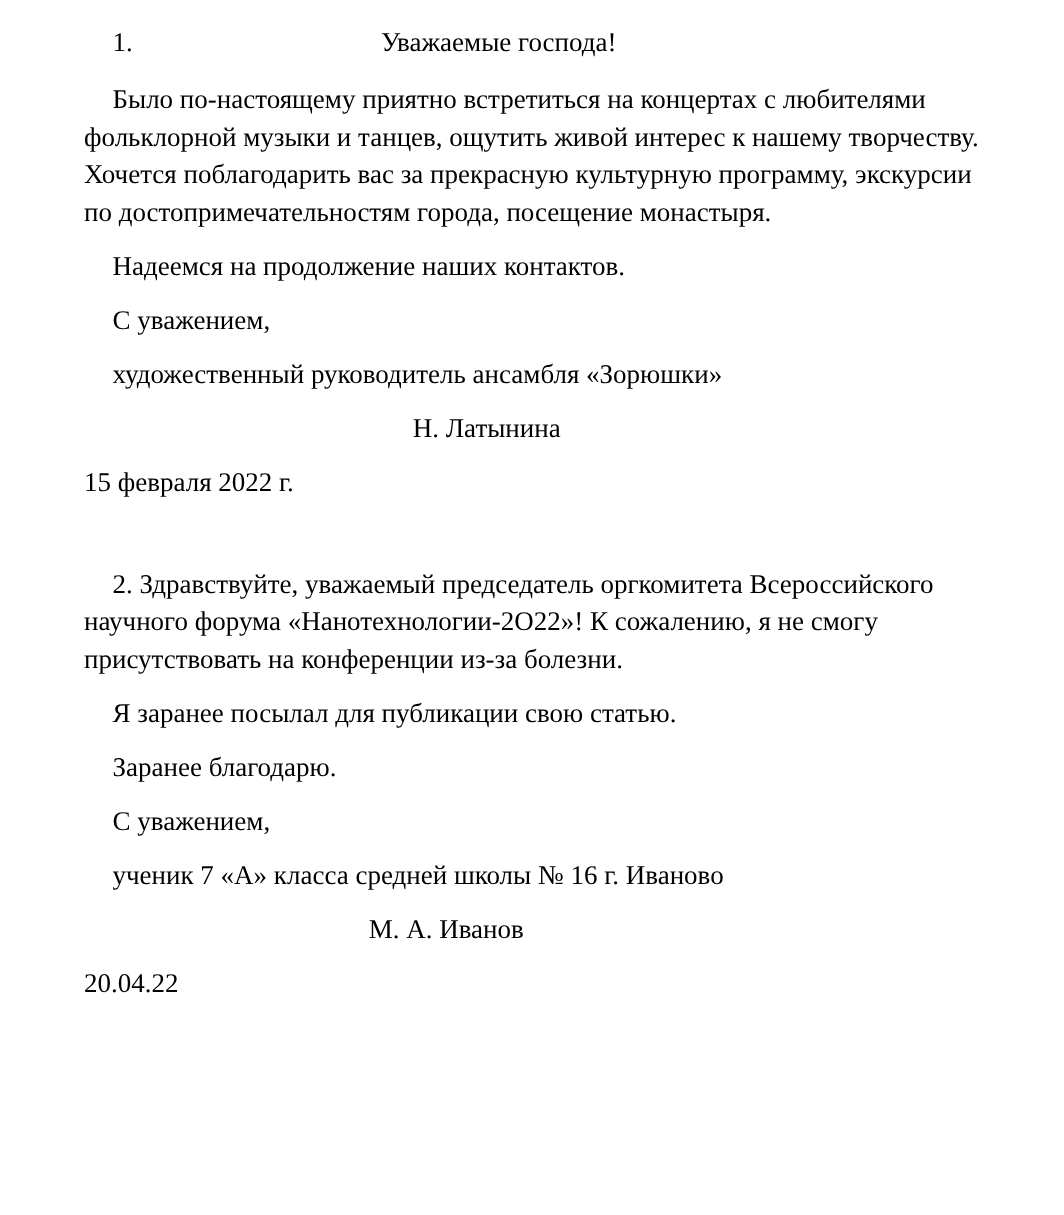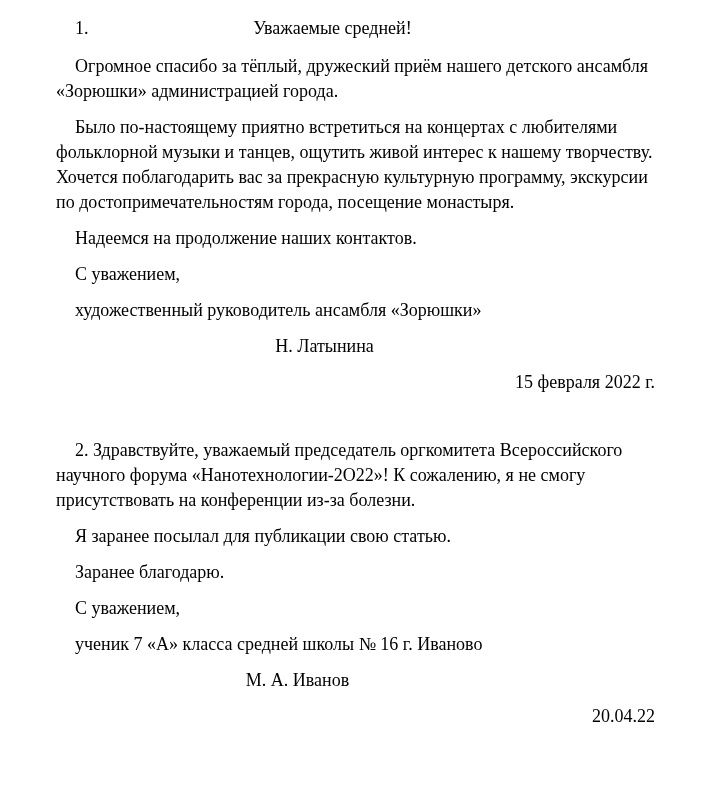--- a/index.html
+++ b/index.html
@@ -43,38 +43,35 @@
     text-align: center;
     text-indent: 0;
   }
   .signature-2 {
     margin-right: 116px;
   }
   .date {
     margin: 0 0 11px 0;
     text-indent: 0;
     white-space: pre;
-    text-align: right;
   }
   .letters-gap {
     height: 32px;
   }
 </style>
 </head>
 <body>
 
 <div class="page">
 
   <div class="heading-row">
     <span class="heading-num">1.</span>
-    <span class="heading-text">Уважаемые средней!</span>
+    <span class="heading-text">Уважаемые господа!</span>
   </div>
 
-  <p class="para">Огромное спасибо за тёплый, дружеский приём нашего детского ансамбля
-«Зорюшки» администрацией города.</p>
   <p class="para">Было по-настоящему приятно встретиться на концертах с любителями
 фольклорной музыки и танцев, ощутить живой интерес к нашему творчеству.
 Хочется поблагодарить вас за прекрасную культурную программу, экскурсии
 по достопримечательностям города, посещение монастыря.</p>
   <p class="para">Надеемся на продолжение наших контактов.</p>
   <p class="para">С уважением,</p>
   <p class="para">художественный руководитель ансамбля «Зорюшки»</p>
   <p class="para signature">Н. Латынина</p>
   <p class="date">15 февраля 2022 г.</p>
 

